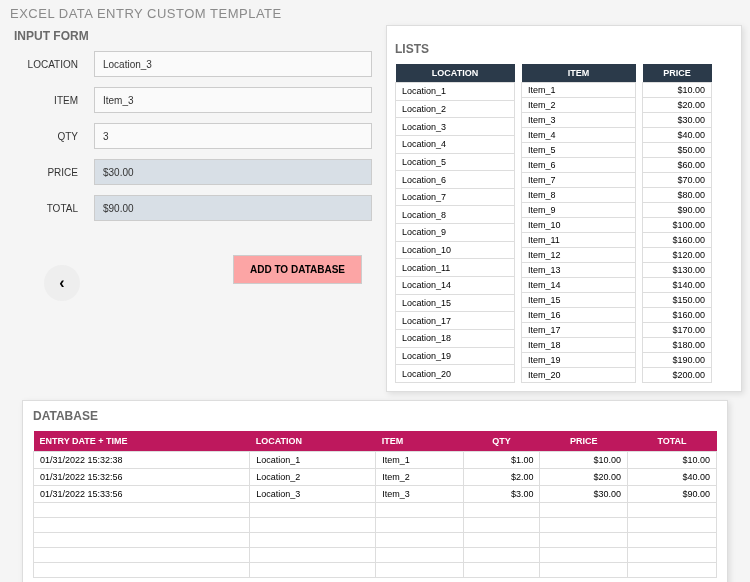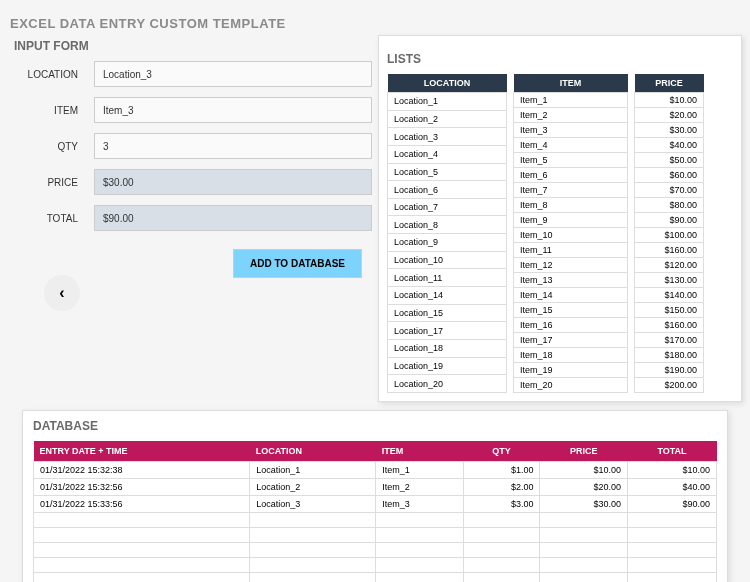--- a/index.html
+++ b/index.html
@@ -1,25 +1,25 @@
 <!DOCTYPE html>
 <html><head>
 <meta charset="utf-8">
 <style>
 * { box-sizing: border-box; margin: 0; padding: 0; }
 body { font-family: Arial, sans-serif; background: #f5f5f5; width: 750px; height: 582px; overflow: hidden; }
-.main-title { font-size: 13px; font-weight: bold; color: #8a8a8a; padding: 16px 10px 4px; letter-spacing: 0.5px; }
-.top-section { display: flex; gap: 0; padding: 0 8px; }
+.main-title { font-size: 13px; font-weight: normal; color: #8a8a8a; padding: 6px 10px 4px; letter-spacing: 0.5px; }
+.top-section { display: flex; gap: 8px; padding: 0 8px; }
 .left-panel { width: 370px; padding: 4px 6px; position: relative; }
 .section-title { font-size: 12px; font-weight: bold; color: #6a6a6a; margin-bottom: 8px; }
 .form-row { display: flex; align-items: center; margin-bottom: 10px; }
 .form-label { width: 80px; text-align: right; font-size: 10px; color: #333; padding-right: 16px; }
 .form-input { flex: 1; height: 26px; border: 1px solid #ccc; background: #fafafa; padding: 0 8px; font-size: 10px; color: #333; }
 .form-input.calc { background: #d8dfe6; }
-.add-btn { float: right; margin-right: 10px; margin-top: 8px; font-size: 10px; font-weight: bold; padding: 8px 16px; background: #7dd3fc; border: 1px solid #ccc; cursor: pointer; }
+.add-btn { float: right; margin-right: 10px; margin-top: 24px; font-size: 10px; font-weight: bold; padding: 8px 16px; background: #fca5a5; border: 1px solid #ccc; cursor: pointer; }
 .nav-btn { width: 36px; height: 36px; border-radius: 50%; background: #eee; border: none; font-size: 16px; font-weight: bold; cursor: pointer; display: inline-flex; align-items: center; justify-content: center; }
 .nav-left { position: absolute; left: 36px; top: 240px; }
 .nav-right { position: absolute; right: -335px; top: 260px; background: #fff; box-shadow: 0 0 6px rgba(0,0,0,0.1); }
 .right-panel { flex: 1; background: #fff; border: 1px solid #ddd; padding: 16px 8px 8px; box-shadow: 2px 2px 6px rgba(0,0,0,0.1); position: relative; }
 .lists-container { display: flex; gap: 6px; }
 .list-table { border-collapse: collapse; font-size: 9px; }
 .list-table th { background: #2b3a4a; color: #fff; font-size: 9px; padding: 4px 6px; font-weight: bold; }
 .list-table td { border: 1px solid #ddd; padding: 2px 6px; height: 14px; }
 .loc-table { width: 120px; }
 .item-table { width: 115px; }

